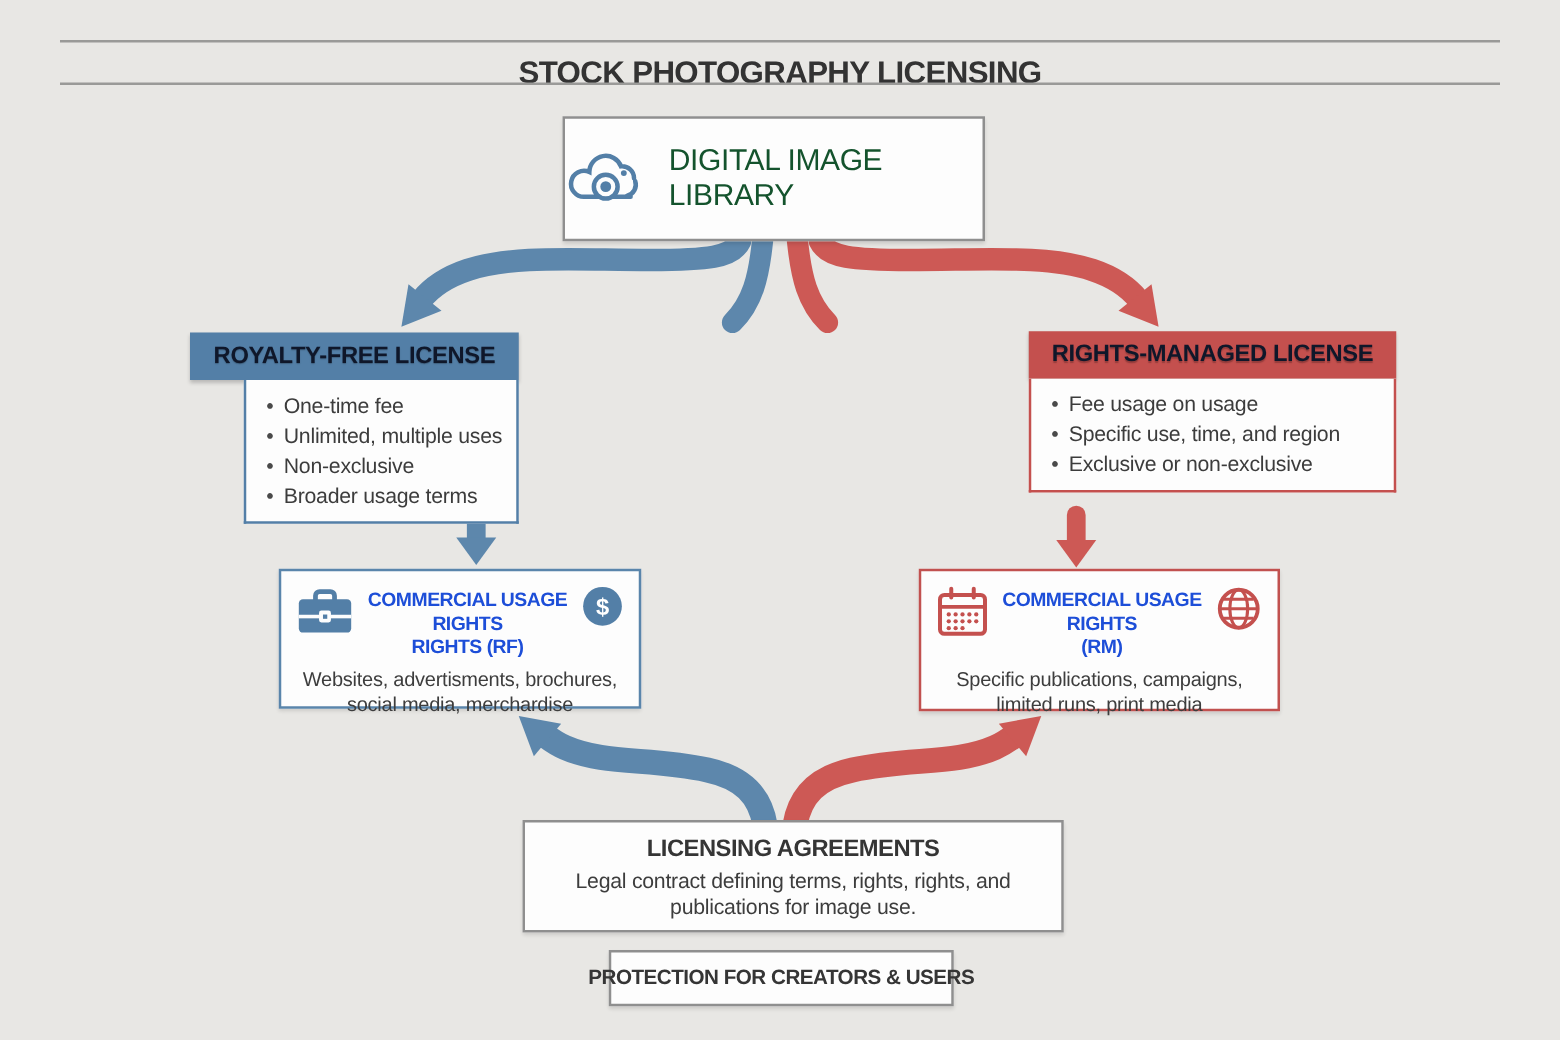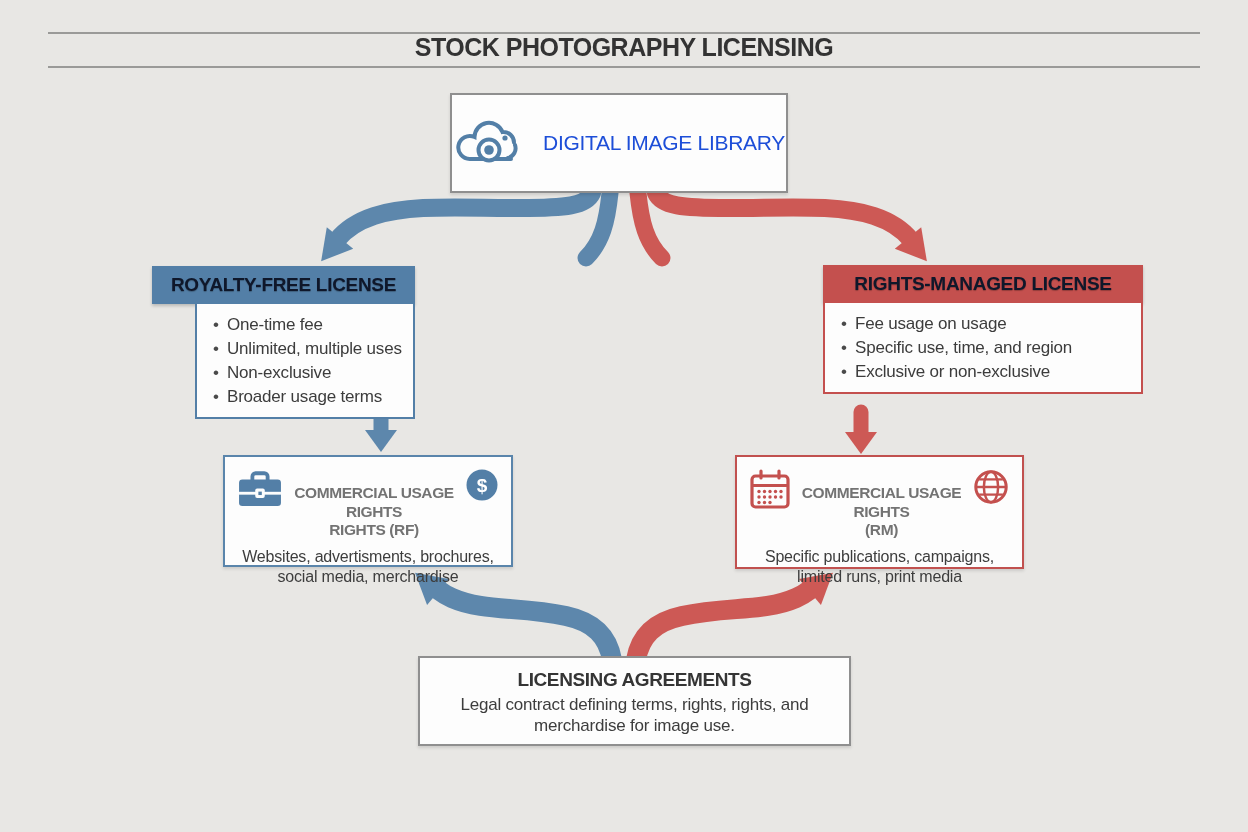--- a/index.html
+++ b/index.html
@@ -13,29 +13,29 @@
     width:1248px;height:832px;background:var(--bg);
     font-family:"Liberation Sans",sans-serif;color:var(--ink);
     position:relative;overflow:hidden;
   }
   .canvas{position:absolute;inset:0;}
   
   .rule{position:absolute;left:48px;right:48px;height:0;border-top:2px solid #9a9a98;}
   .rule-top{top:32px;}
   .rule-bottom{top:66px;}
   .page-title{
-    position:absolute;top:33px;left:0;width:100%;text-align:center;
+    position:absolute;top:44px;left:0;width:100%;text-align:center;
     font-size:25px;font-weight:bold;letter-spacing:-0.5px;color:var(--title_ink);margin:0;
   }
   
   .wbox{position:absolute;background:var(--box_bg);border:2px solid var(--border_gray);
         box-shadow:0 2px 3px rgba(0,0,0,.12);box-sizing:border-box;z-index:2;}
   
   .library{left:450px;top:93px;width:338px;height:100px;display:flex;align-items:center;justify-content:center;gap:16px;}
-  .library-label{font-size:21px;letter-spacing:-0.3px;color:#1d4ed8;}
+  .library-label{font-size:24px;letter-spacing:-0.3px;color:#14532d;}
   
   .arrows{position:absolute;left:0;top:0;width:1248px;height:832px;z-index:1;}
   .stroke-blue{stroke:var(--blue_arrow);fill:none;stroke-linecap:round;stroke-linejoin:round;}
   .stroke-red{stroke:var(--red_arrow);fill:none;stroke-linecap:round;stroke-linejoin:round;}
   .fill-blue{fill:var(--blue_arrow);}
   .fill-red{fill:var(--red_arrow);}
   
   .license{position:absolute;z-index:2;box-sizing:border-box;}
   .license-header{
     height:38px;line-height:38px;text-align:center;color:#0f172a;font-weight:bold;
@@ -49,28 +49,28 @@
     padding:9px 10px 8px 14px;list-style:none;
   }
   .license-body.blue{border:2px solid var(--blue);border-top:none;margin-left:43px;}
   .license-body.red{border:2px solid var(--red);border-top:none;}
   .license-body li{
     font-size:17px;line-height:24px;letter-spacing:-0.2px;color:#3c3c3c;
     padding-left:16px;position:relative;white-space:nowrap;
   }
   .license-body li::before{content:"•";position:absolute;left:2px;color:#4a4a4a;}
   .rf-license{left:152px;top:266px;width:263px;}
-  .rm-license{left:823px;top:265px;width:320px;}
+  .rm-license{left:823px;top:265px;width:294px;}
   
   .commercial{position:absolute;z-index:2;background:var(--box_bg);box-sizing:border-box;
     box-shadow:0 2px 3px rgba(0,0,0,.12);text-align:center;}
   .commercial.blue{border:2px solid #5a85ab;left:223px;top:455px;width:290px;height:112px;}
   .commercial.red{border:2px solid #c1514f;left:735px;top:455px;width:289px;height:114px;}
   .commercial-head{display:flex;align-items:flex-start;justify-content:space-between;padding:11px 12px 0 12px;}
-  .commercial-title{flex:1;font-weight:bold;font-size:15.5px;line-height:18.5px;letter-spacing:-0.4px;color:#737373;margin-top:16px;}
+  .commercial-title{flex:1;font-weight:bold;font-size:15.5px;line-height:18.5px;letter-spacing:-0.4px;color:#1d4ed8;margin-top:4px;}
   .commercial-desc{font-size:16px;line-height:20px;letter-spacing:-0.2px;color:#3d3d3d;margin-top:7px;}
   
   .agreements{left:418px;top:656px;width:433px;height:90px;text-align:center;}
   .agreements-title{font-weight:bold;font-size:19px;letter-spacing:-0.4px;margin-top:11px;color:#353535;}
   .agreements-desc{font-size:17px;line-height:21px;letter-spacing:-0.2px;color:#3d3d3d;margin-top:3px;}
   
   .protection{left:487px;top:760px;width:276px;height:45px;display:flex;align-items:center;justify-content:center;}
   .protection-label{font-weight:bold;font-size:16.5px;letter-spacing:-0.4px;color:#353535;white-space:nowrap;}
 </style>
 </head>
@@ -210,18 +210,21 @@
     <div class="commercial-desc">
       <span>Specific publications, campaigns,</span><br>
       <span>limited runs, print media</span>
     </div>
   </div>
 
   <div class="wbox agreements">
     <div class="agreements-title">LICENSING AGREEMENTS</div>
     <div class="agreements-desc">
       <span>Legal contract defining terms, rights, rights, and</span><br>
-      <span>merchardise for image use.</span>
-    </div>
-  </div>
-
+      <span>publications for image use.</span>
+    </div>
+  </div>
+
+  <div class="wbox protection">
+    <span class="protection-label">PROTECTION FOR CREATORS &amp; USERS</span>
+  </div>
 
 </div>
 
 </body></html>

